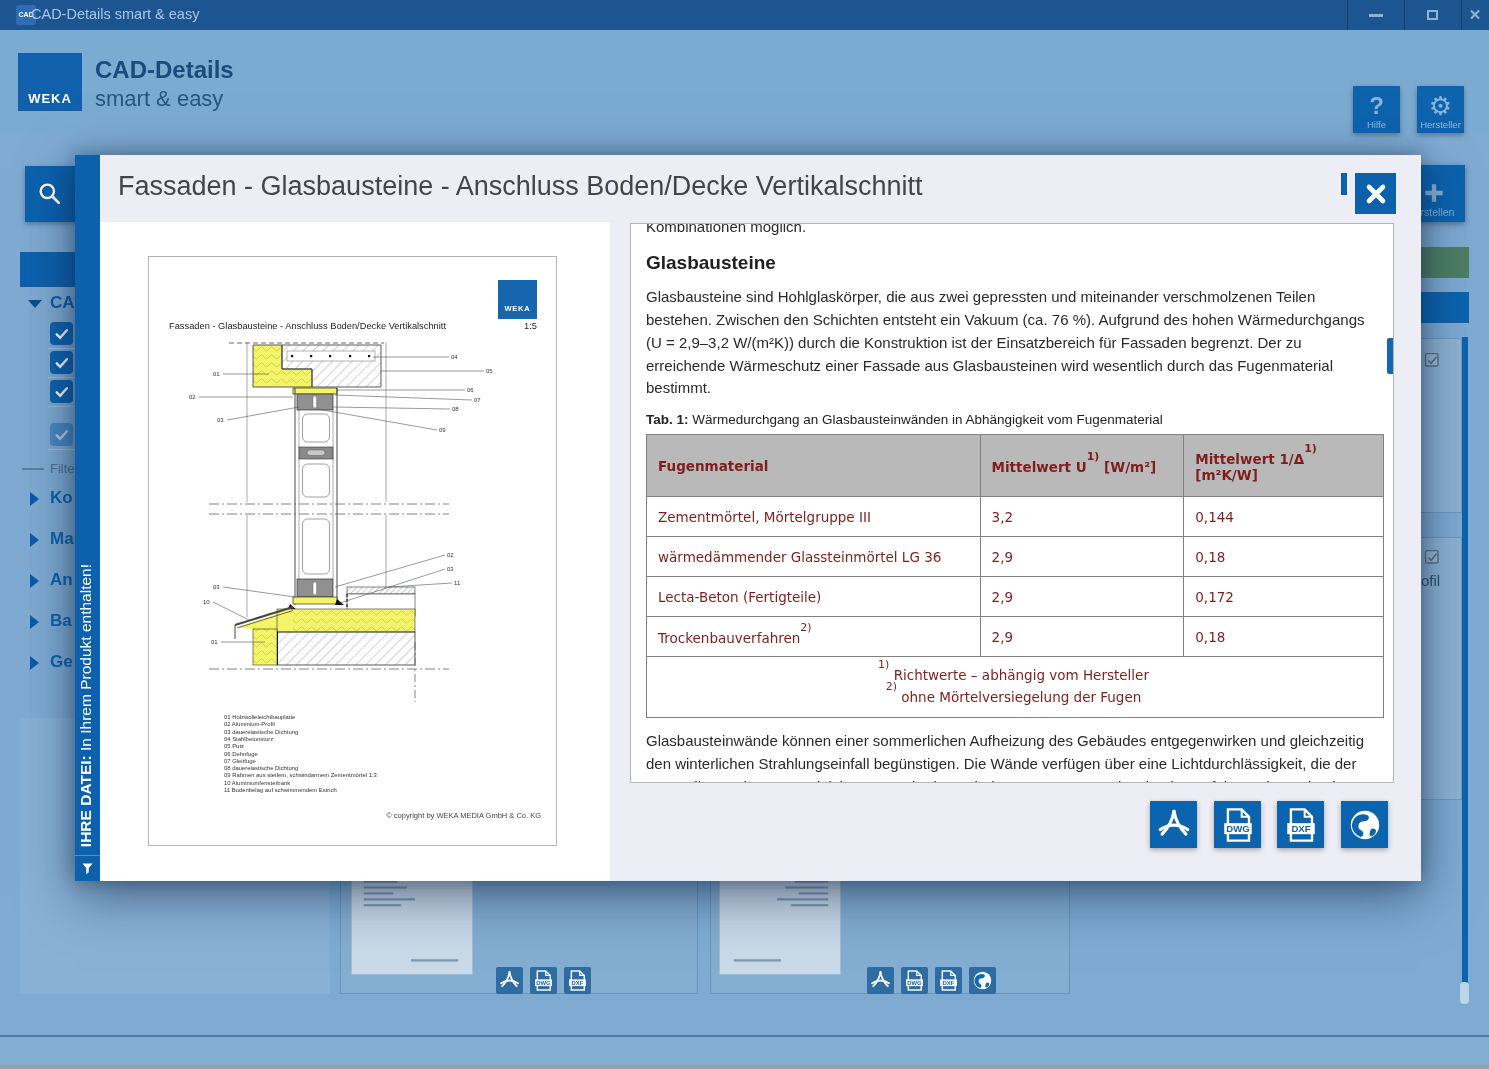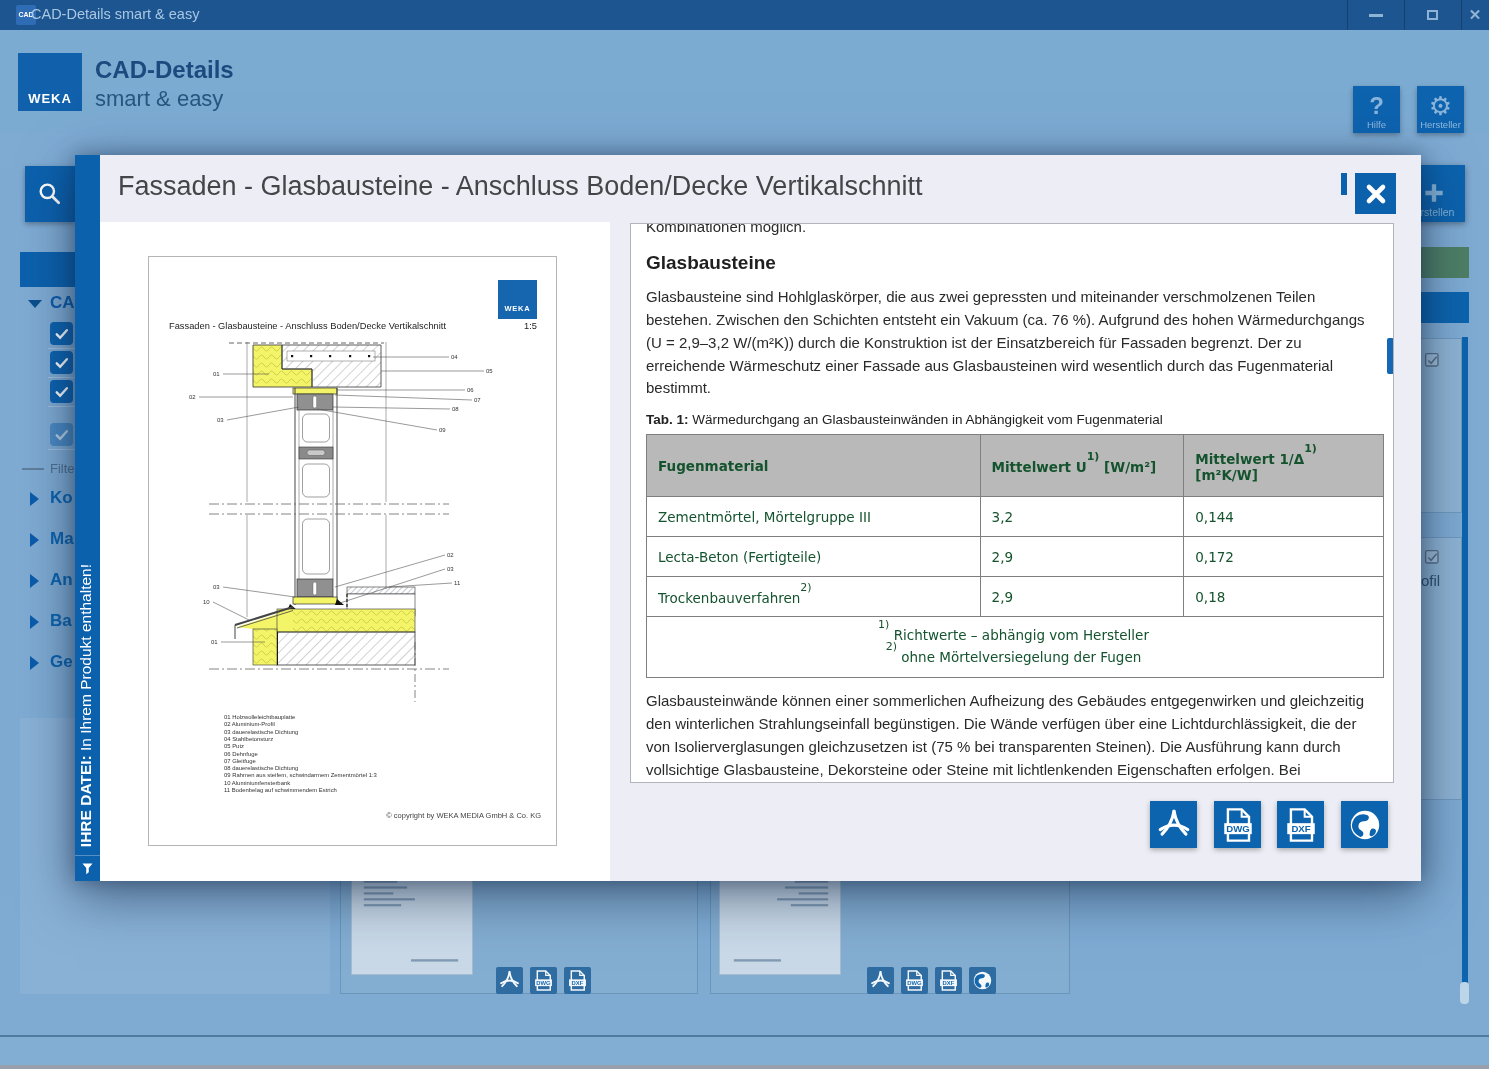--- a/index.html
+++ b/index.html
@@ -78,21 +78,21 @@
   .page { left:25px; top:67px; width:510px; height:659px; background:#fff; }
   .drawbox { left:73px; top:101px; width:409px; height:590px; border:1px solid #b5b5b5; background:#fff; }
   .panel { left:555px; top:68px; width:764px; height:560px; background:#fff; border:1px solid #b4b4bc; overflow:hidden; }
   .panel-inner { padding:0 22px 0 15px; }
   .clipped-line { margin-top:-9px; font-size:15px; color:#2a2a2a; line-height:1.55; }
   .content-h2 { margin-top:14px; font-size:19px; font-weight:bold; color:#1f1f1f; }
   .content-p { margin-top:12px; font-size:15px; color:#2a2a2a; line-height:1.52; }
   .tab-caption { margin-top:12px; font-size:13.5px; color:#222; }
   .tab-caption b { font-weight:bold; }
   .dtable { margin-top:7px; border-collapse:collapse; width:738px; font-family:"DejaVu Sans",sans-serif;
-            font-size:13.5px; color:#14532d; }
+            font-size:13.5px; color:#7f1d1d; }
   .dtable th, .dtable td { border:1px solid #7f7f7f; text-align:left; vertical-align:middle; padding:9px 11px; }
   .dtable th { background:#b9b9b9; font-weight:bold; height:62px; vertical-align:middle; }
   .dtable td { height:40px; background:#fff; }
   .dtable sup { font-size:11px; position:relative; top:-6px; }
   .fnote td { height:auto; padding:6px 11px 10px 8px;text-align:center; }
   .fnote div { line-height:1.45; }
   .panel-thumb { left:756px; top:114px; width:7px; height:36px; background:#1467b5; border-radius:2px; }
   .dl-btn { top:646px; width:47px; height:47px; background:#0c63ae; box-shadow:0 2px 5px rgba(0,0,0,.3);
             display:flex; align-items:center; justify-content:center; cursor:pointer; }
 
@@ -498,20 +498,25 @@
           <th style="width:334px">Fugenmaterial</th>
           <th style="width:204px"><span>Mittelwert U</span><sup>1)</sup><span> [W/m²]</span></th>
           <th style="width:200px"><span>Mittelwert 1/Δ</span><sup>1)</sup><br><span> [m²K/W]</span></th>
         </tr>
         <tr>
           <td>Zementmörtel, Mörtelgruppe III</td>
           <td>3,2</td>
           <td>0,144</td>
         </tr>
         <tr>
+          <td>wärmedämmender Glassteinmörtel LG 36</td>
+          <td>2,9</td>
+          <td>0,18</td>
+        </tr>
+        <tr>
           <td>Lecta-Beton (Fertigteile)</td>
           <td>2,9</td>
           <td>0,172</td>
         </tr>
         <tr>
           <td><span>Trockenbauverfahren</span><sup>2)</sup></td>
           <td>2,9</td>
           <td>0,18</td>
         </tr>
         <tr class="fnote">

